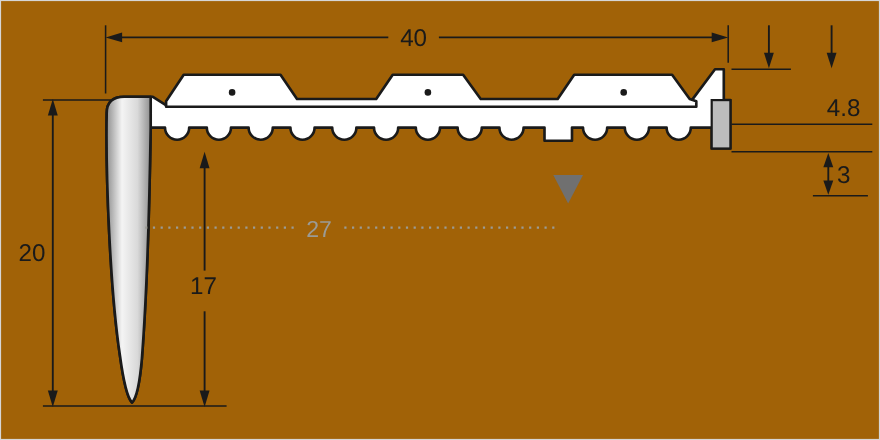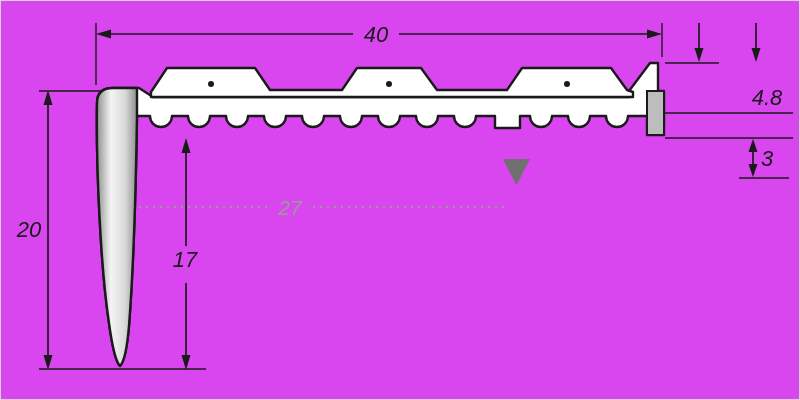--- a/index.html
+++ b/index.html
@@ -1,23 +1,22 @@
 <!DOCTYPE html>
 <html><head>
 <meta charset="utf-8">
 <style>
   html, body { margin: 0; padding: 0; background: #ffffff; }
   .canvas {
     width: 800px; height: 400px;
-    background: #d946ef;
+    background: #a16207;
     border: 1px solid #d6d6d6;
     box-sizing: border-box;
     position: relative;
     font-family: "Liberation Sans", sans-serif;
-    font-style: italic;
   }
   svg { display: block; }
   .dim-text {
     font-family: "Liberation Sans", sans-serif;
     font-size: 22px;
     fill: #1a1a1a;
   }
   .dim-text-muted {
     font-family: "Liberation Sans", sans-serif;
     font-size: 21px;

